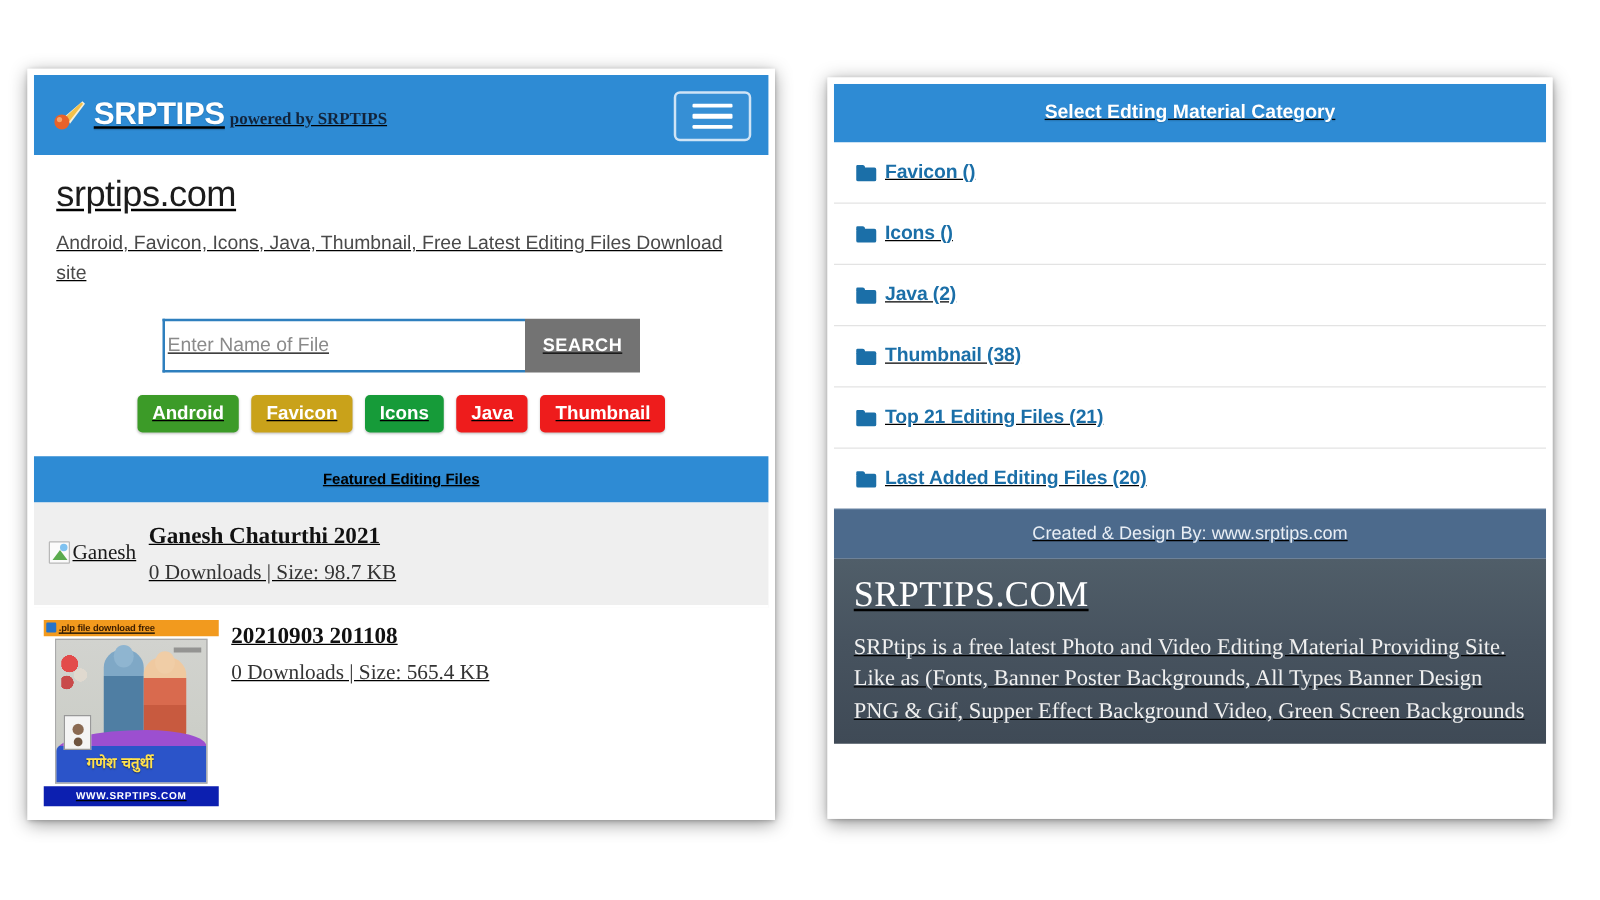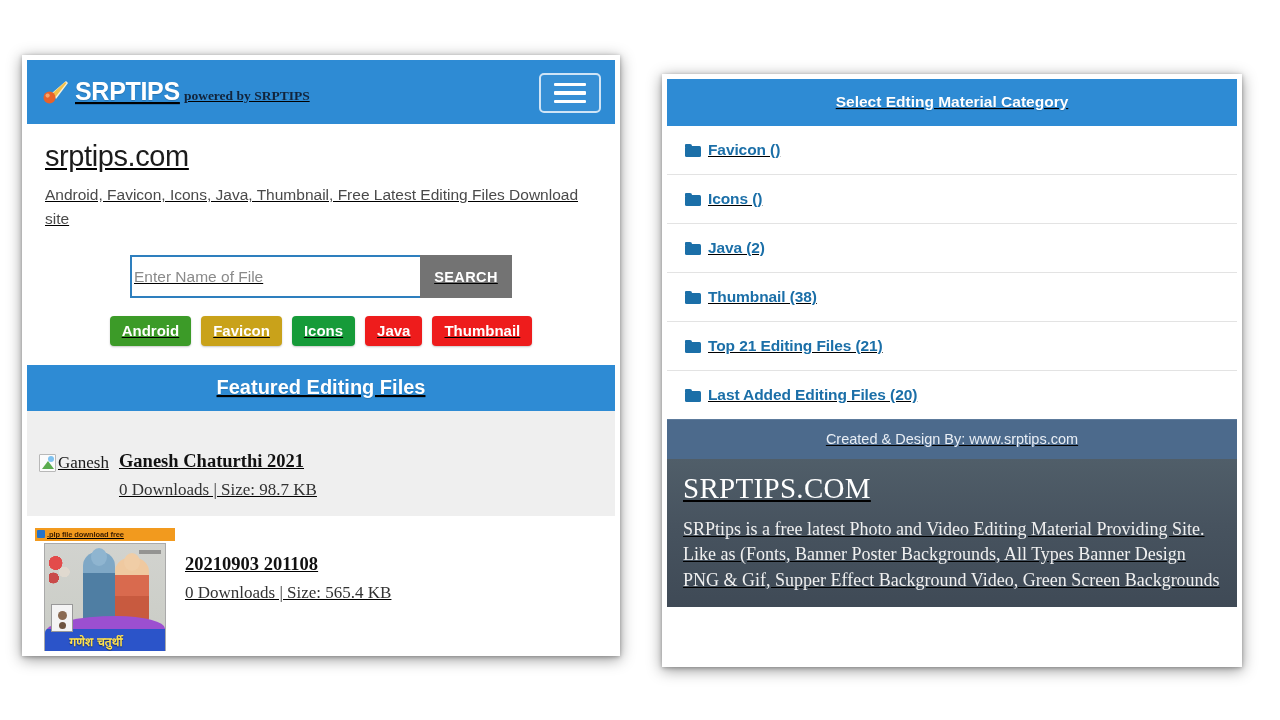--- a/index.html
+++ b/index.html
@@ -84,37 +84,37 @@
   .tag-row { display: flex; justify-content: center; gap: 10px; margin-top: 18px; }
   .tag {
     color: #ffffff; font-size: 15px; font-weight: bold;
     padding: 7px 12px 8px 12px; border-radius: 4px;
     line-height: 1; white-space: nowrap; cursor: pointer;
     box-shadow: 0 1px 2px rgba(0,0,0,0.22);
   }
 
   .section-bar {
     margin-top: 19px;
-    background: #2e8bd4; color: #ffffff;
-    text-align: center; font-size: 20px; font-weight: bold;
+    background: #2e8bd4; color: #000000;
+    text-align: center; font-size: 12px; font-weight: bold;
     padding: 11px 0 12px 0;
     text-shadow: 0 1px 1px rgba(0,0,0,0.15);
   }
 
   .file-list { }
   .file-item {
     display: flex; align-items: flex-start;
     padding: 10px 12px 10px 8px;
     font-family: "Liberation Serif", serif;
     border-bottom: 2px solid #ffffff;
   }
   .file-item.alt { background: #efefef; align-items: center; padding: 14px 12px 16px 8px; }
   .file-item.plain { background: #ffffff; }
   .file-meta { padding-left: 10px; padding-top: 2px; }
-  .file-title { font-size: 18.5px; font-weight: bold; color: #111; line-height: 1.25; margin-top: 23px; }
+  .file-title { font-size: 18.5px; font-weight: bold; color: #111; line-height: 1.25; }
   .file-stats { font-size: 17px; color: #333; margin-top: 7px; }
 
   
   .broken-img { display: flex; align-items: center; gap: 2px; padding-left: 4px; flex: 0 0 auto; }
   .broken-icon {
     width: 17px; height: 18px; background: #fbfbfb;
     border: 1px solid #b8b8b8; position: relative; border-radius: 1px; flex:0 0 auto;
   }
   .broken-icon::before {
     content: ""; position: absolute; left: 2px; bottom: 2px;
@@ -171,21 +171,21 @@
     text-shadow: 0 1px 1px rgba(0,0,0,.5); line-height:1; }
   .tp-corner { position:absolute; right:4px; top:6px; width:22px; height:4px; background:#6b6b6b; opacity:.6;}
   .thumb-bot {
     background: #0c1fb0; color: #ffffff;
     font-size: 8px; font-weight: bold; letter-spacing: 0.6px;
     text-align: center; padding: 3px 0 4px 0; margin-top: 2px;
     font-family: "Liberation Sans", sans-serif;
   }
 
   
-  #right-panel { left: 662px; top: 74px; width: 580px; height: 593px; }
+  #right-panel { left: 662px; top: 62px; width: 580px; height: 593px; }
 
   .cat-header {
     background: #2e8bd4; color: #ffffff;
     text-align: center; font-size: 15.5px; font-weight: bold;
     padding: 14px 0 15px 0;
     text-shadow: 0 1px 1px rgba(0,0,0,0.15);
   }
   .cat-list { background: #ffffff; }
   .cat-item {
     display: flex; align-items: center; gap: 7px;

